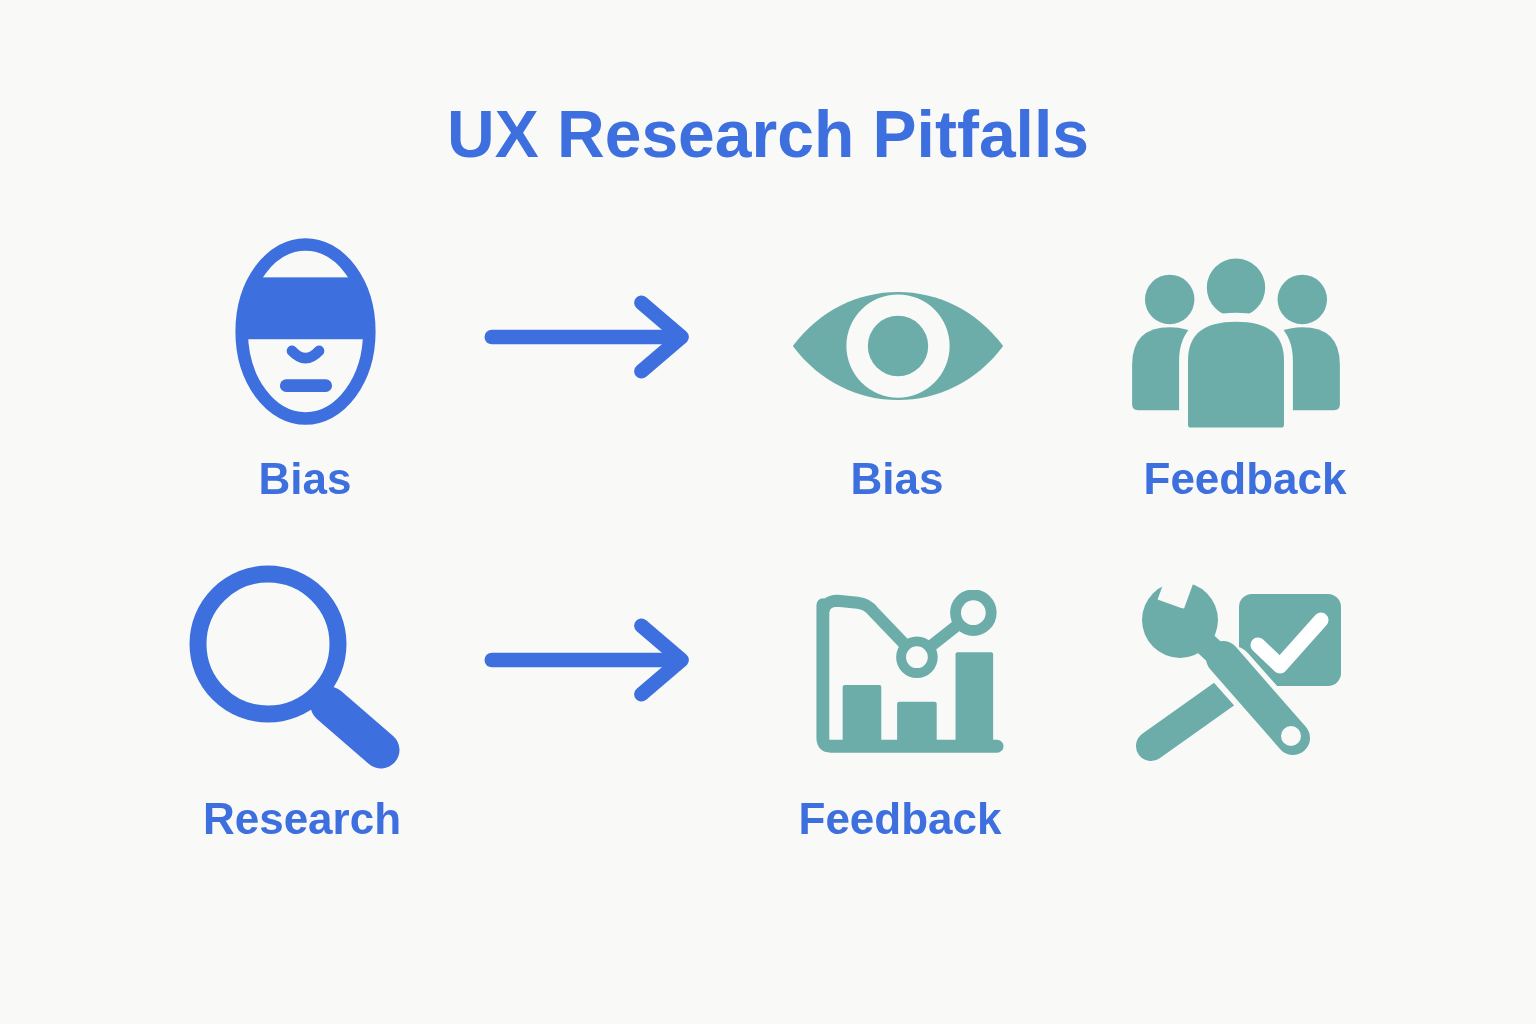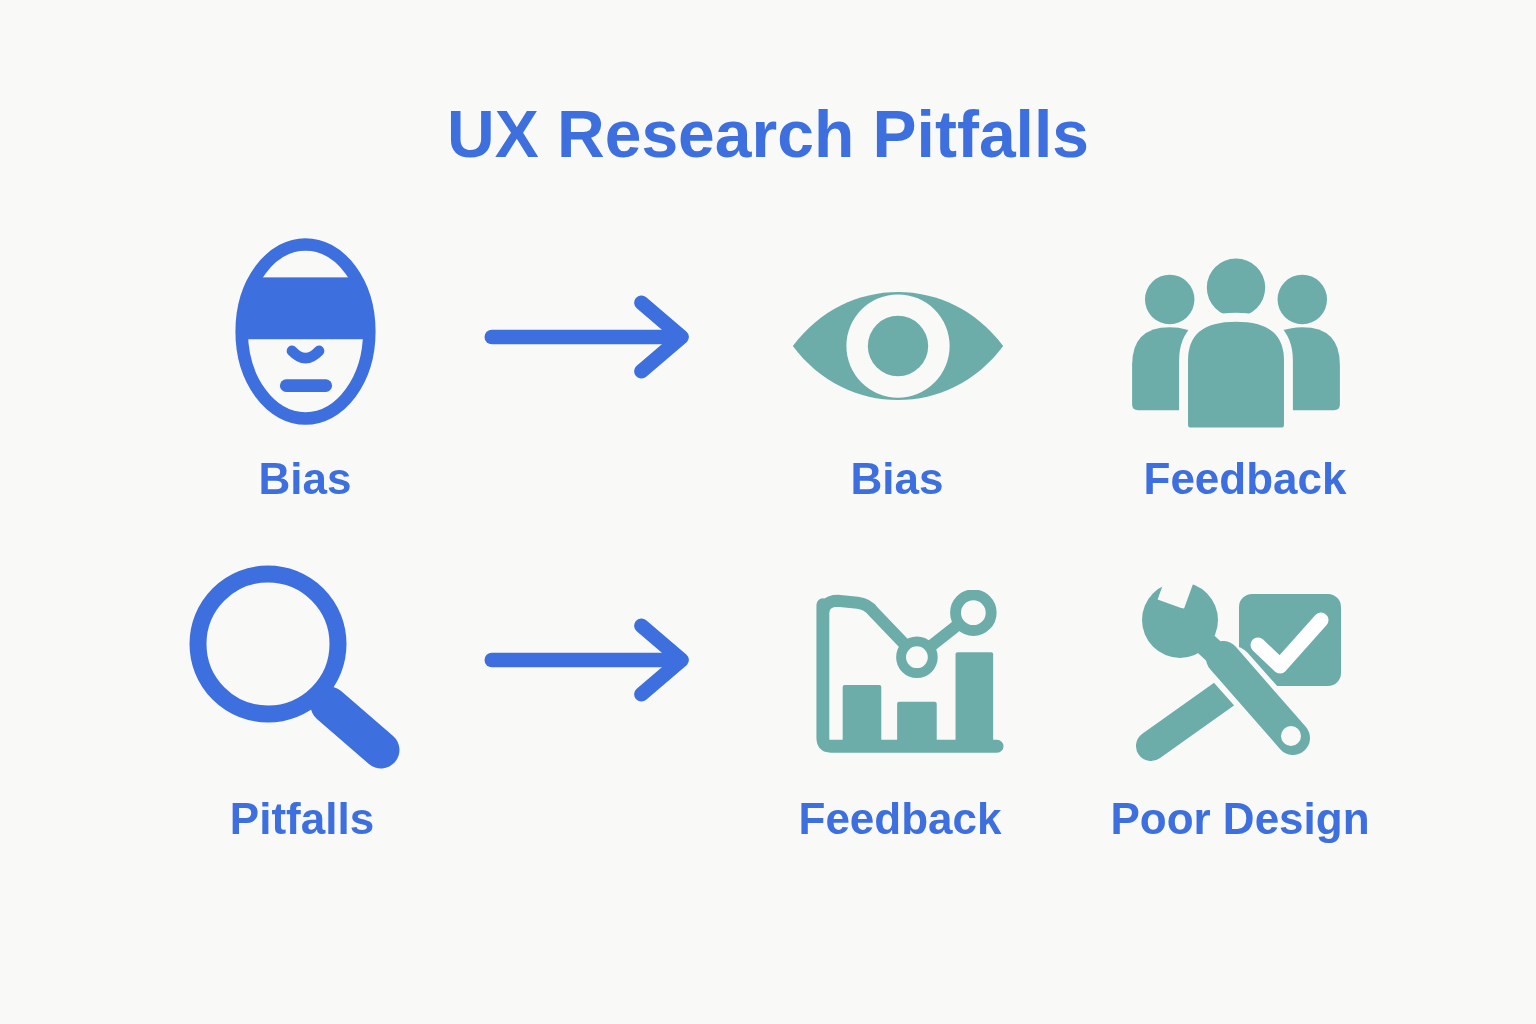--- a/index.html
+++ b/index.html
@@ -144,17 +144,16 @@
 
       <line x1="116" y1="100" x2="180" y2="172" stroke="var(--bg)" stroke-width="45" stroke-linecap="round"></line>
       <circle cx="65" cy="52" r="38" fill="currentColor"></circle>
       <rect x="52" y="-24" width="28" height="62" fill="var(--bg)" transform="rotate(20 66 8)"></rect>
       <line x1="65" y1="52" x2="108" y2="92" stroke="currentColor" stroke-width="24" stroke-linecap="round"></line>
       <line x1="108" y1="90" x2="178" y2="170" stroke="currentColor" stroke-width="34" stroke-linecap="round"></line>
       <circle cx="176" cy="168" r="10" fill="var(--bg)"></circle>
     </svg>
   </div>
 
-  <div class="label label-sampling">Pitfalls</div>
+  <div class="label label-sampling">Research</div>
   <div class="label label-feedback-2">Feedback</div>
-  <div class="label label-poordesign">Poor Design</div>
 
 </div>
 
 </body></html>

